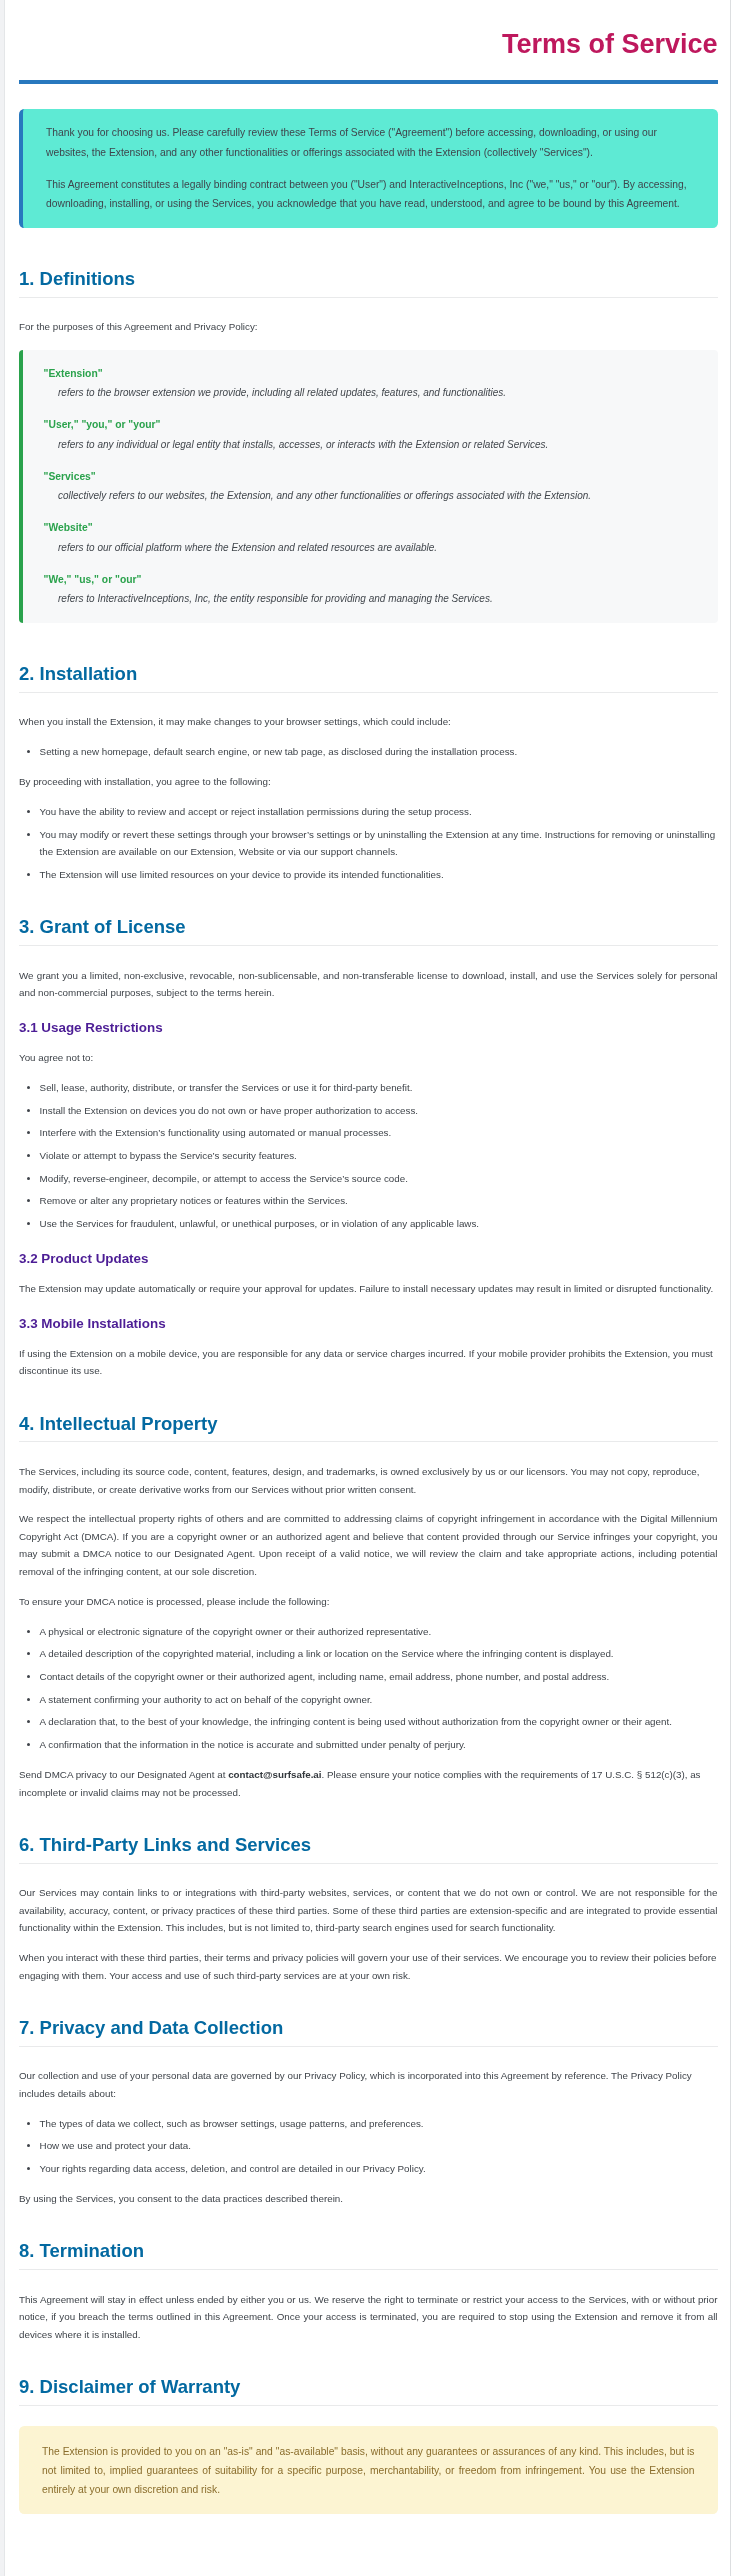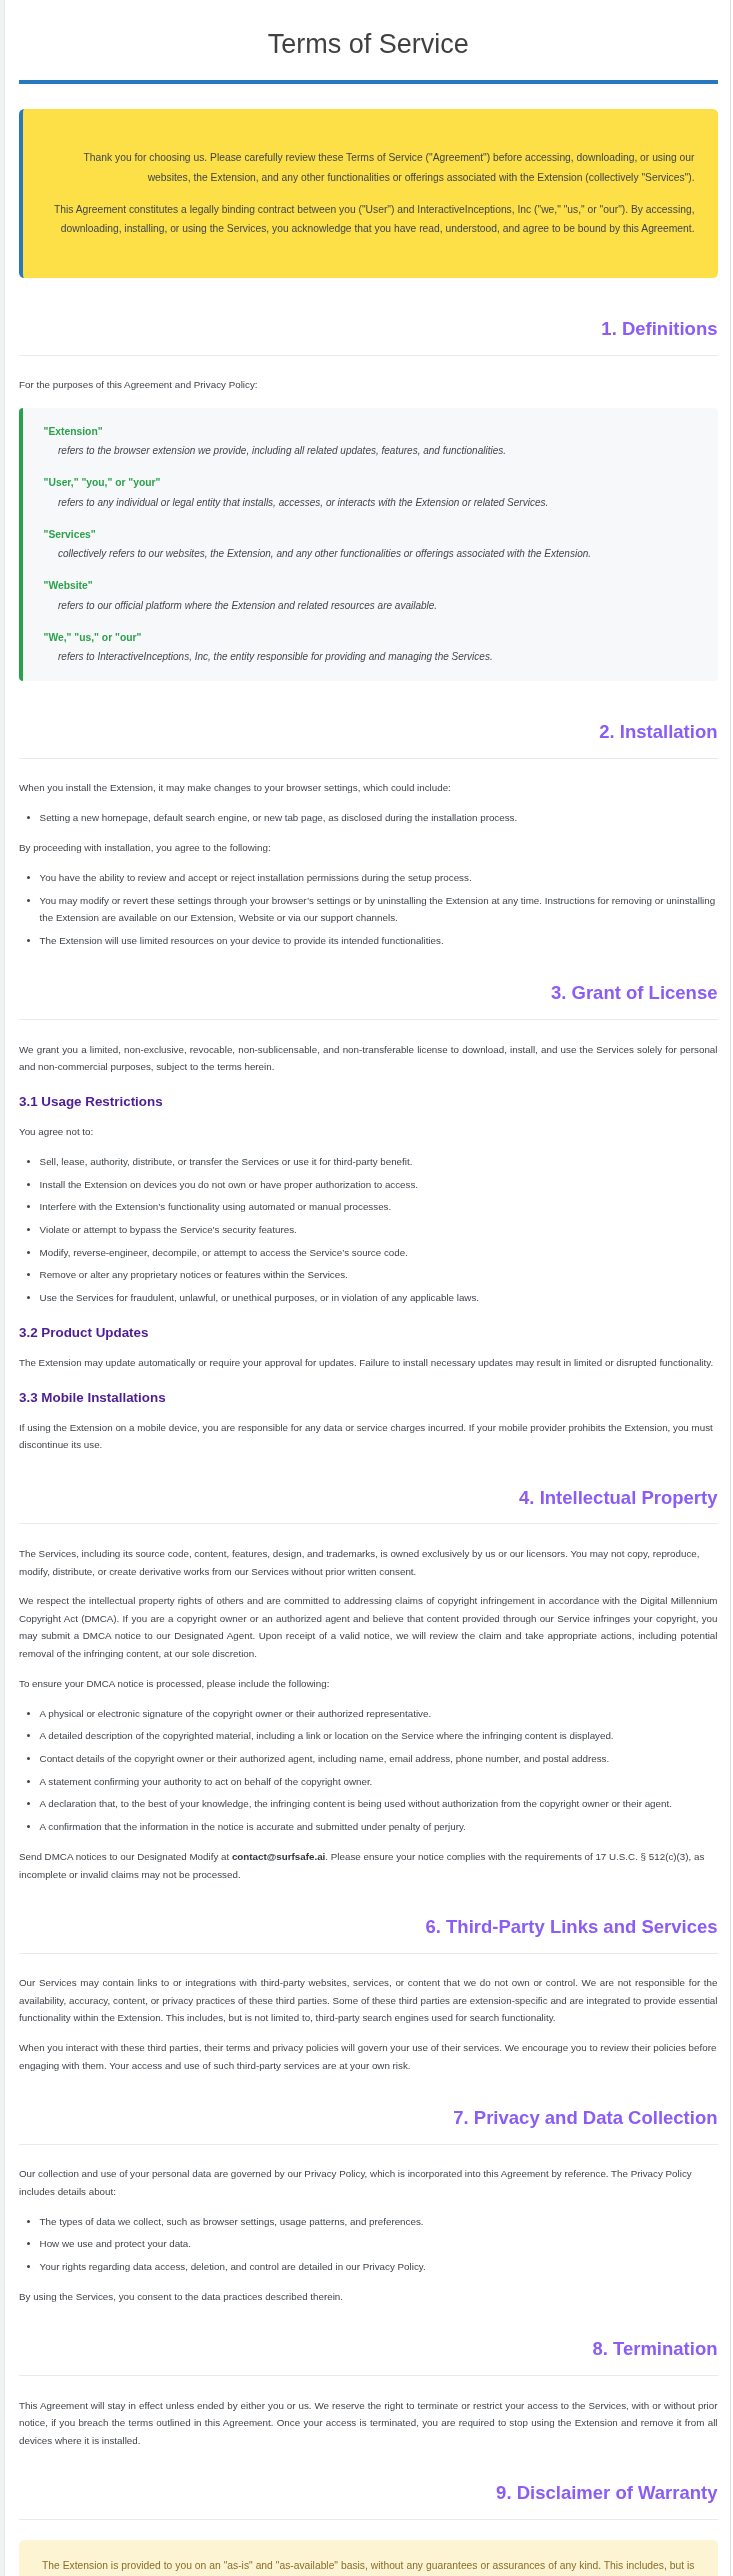--- a/index.html
+++ b/index.html
@@ -22,42 +22,41 @@
   .edge-right {
     position: absolute; right: 3.1px; top: 0; bottom: 0;
     width: 0.5px; background: #dcdee0;
   }
   .content {
     position: relative;
     margin: 0 16.5px 0 19px;
     padding-top: 14.4px;
   }
   h1.page-title {
-    font-size: 27px; line-height: 1.25; font-weight: 400;
-    color: #404040; text-align: center; margin: 13.4px 0 0 0;
+    font-size: 27px; line-height: 1.25; font-weight: 700;
+    color: #be185d; text-align: right; margin: 13.4px 0 0 0;
   }
   .title-rule { height: 3.6px; background: #2878be; border: none; margin: 18.5px 0 0 0; }
 
   .intro-box {
     margin: 25px 0 41px 0;
-    background: #fde047;
+    background: #5eead4;
     border-left: 4.1px solid #2878be;
     border-radius: 5.2px;
-    padding: 27px 23px;
-    font-size: 10.3px; line-height: 19.6px; color: #3f454c; text-align: right;
+    padding: 2px 23px;
+    font-size: 10.3px; line-height: 19.6px; color: #3f454c;
   }
   .intro-box p { margin: 12.4px 0; }
   .intro-box .agree-notice { color: #2878be; font-weight: 600; }
 
   h2.section-h {
     font-size: 18.5px; line-height: 19.6px; font-weight: 700;
-    color: #8b5cf6;
-    margin: 34px 0 20.6px 0; padding-bottom: 16px;
+    color: #0369a1;
+    margin: 34px 0 20.6px 0; padding-bottom: 8px;
     border-bottom: 1px solid #e9eaeb;
-    text-align: right;
   }
 
   h3.sub-h {
     font-size: 13.4px; line-height: 16.5px; font-weight: 700;
     color: #4c1d95; margin: 18.5px 0 10.3px 0;
   }
 
   p { margin: 12.4px 0; }
   p.justify { text-align: justify; }
 
@@ -157,21 +156,21 @@
     <p class="justify">We respect the intellectual property rights of others and are committed to addressing claims of copyright infringement in accordance with the Digital Millennium Copyright Act (DMCA). If you are a copyright owner or an authorized agent and believe that content provided through our Service infringes your copyright, you may submit a DMCA notice to our Designated Agent. Upon receipt of a valid notice, we will review the claim and take appropriate actions, including potential removal of the infringing content, at our sole discretion.</p>
     <p>To ensure your DMCA notice is processed, please include the following:</p>
     <ul class="b-list">
       <li>A physical or electronic signature of the copyright owner or their authorized representative.</li>
       <li>A detailed description of the copyrighted material, including a link or location on the Service where the infringing content is displayed.</li>
       <li>Contact details of the copyright owner or their authorized agent, including name, email address, phone number, and postal address.</li>
       <li>A statement confirming your authority to act on behalf of the copyright owner.</li>
       <li>A declaration that, to the best of your knowledge, the infringing content is being used without authorization from the copyright owner or their agent.</li>
       <li>A confirmation that the information in the notice is accurate and submitted under penalty of perjury.</li>
     </ul>
-    <p><span>Send DMCA notices to our Designated Modify at </span><strong class="inline-b">contact@surfsafe.ai</strong><span>. Please ensure your notice complies with the requirements of 17 U.S.C. § 512(c)(3), as incomplete or invalid claims may not be processed.</span></p>
+    <p><span>Send DMCA privacy to our Designated Agent at </span><strong class="inline-b">contact@surfsafe.ai</strong><span>. Please ensure your notice complies with the requirements of 17 U.S.C. § 512(c)(3), as incomplete or invalid claims may not be processed.</span></p>
 
     <h2 class="section-h">6. Third-Party Links and Services</h2>
     <p class="justify">Our Services may contain links to or integrations with third-party websites, services, or content that we do not own or control. We are not responsible for the availability, accuracy, content, or privacy practices of these third parties. Some of these third parties are extension-specific and are integrated to provide essential functionality within the Extension. This includes, but is not limited to, third-party search engines used for search functionality.</p>
     <p>When you interact with these third parties, their terms and privacy policies will govern your use of their services. We encourage you to review their policies before engaging with them. Your access and use of such third-party services are at your own risk.</p>
 
     <h2 class="section-h">7. Privacy and Data Collection</h2>
     <p>Our collection and use of your personal data are governed by our Privacy Policy, which is incorporated into this Agreement by reference. The Privacy Policy includes details about:</p>
     <ul class="b-list">
       <li>The types of data we collect, such as browser settings, usage patterns, and preferences.</li>
       <li>How we use and protect your data.</li>

